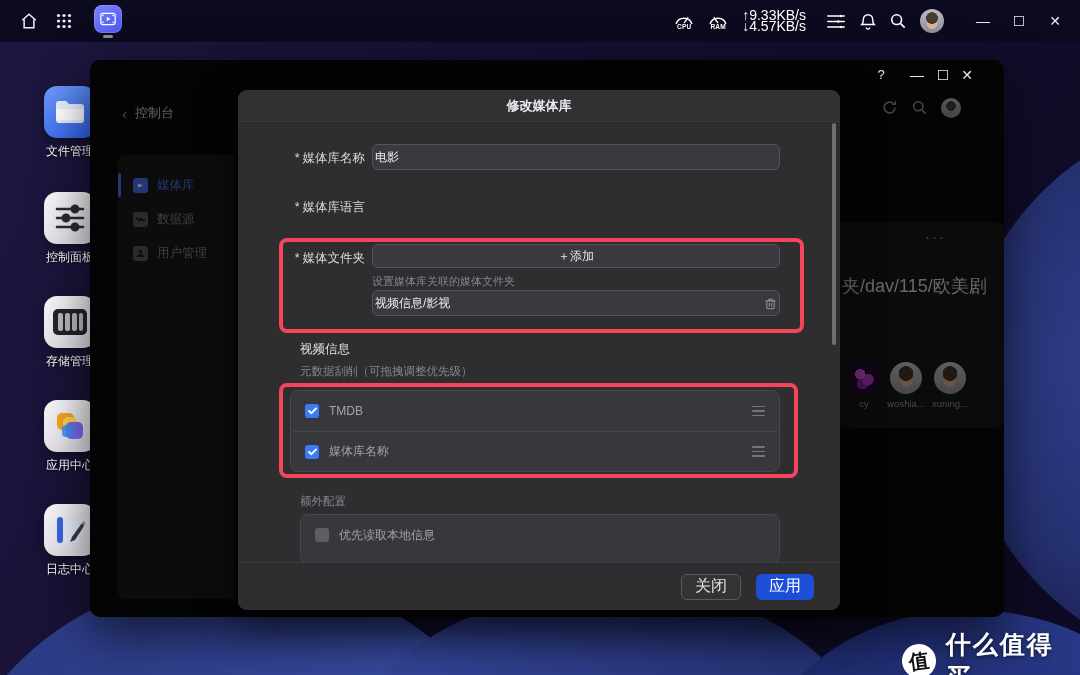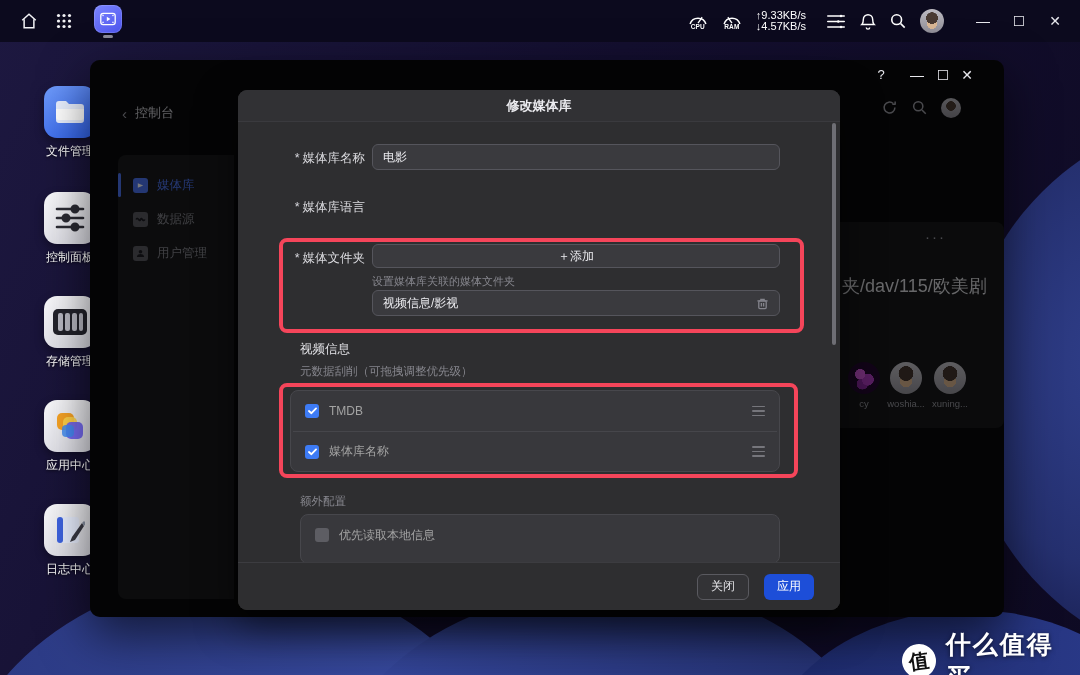--- a/index.html
+++ b/index.html
@@ -16,21 +16,21 @@
   .wp-petal3{left:760px;top:610px;width:420px;height:180px;border-radius:50% 50% 0 0/90% 90% 0 0;
     background:linear-gradient(90deg,#1d2a6a,#2c3c8e);}
   
   .topbar{left:0;top:0;width:1080px;height:42px;background:#0c0a1e;display:flex;align-items:center;}
   .tb-ic{color:#f2f2f5;display:flex;align-items:center;justify-content:center;cursor:pointer;}
   .appchip{width:28px;height:28px;border-radius:8px;background:linear-gradient(145deg,#7b85ff,#4d54ee);
     display:flex;align-items:center;justify-content:center;box-shadow:0 0 0 1px rgba(255,255,255,.15) inset;}
   .appchip-underline{width:10px;height:3px;border-radius:2px;background:#8a8a98;}
   .gauge{display:flex;flex-direction:column;align-items:center;color:#fff;}
   .gauge span{font-size:6.5px;font-weight:bold;letter-spacing:.2px;margin-top:-2px;}
-  .net{color:#fff;font-size:11px;line-height:11px;white-space:nowrap;}
+  .net{color:#fff;font-size:14px;line-height:11px;white-space:nowrap;}
   .tb-avatar{width:24px;height:24px;border-radius:50%;background:
     radial-gradient(circle at 50% 38%,#4a3b33 0 30%,rgba(0,0,0,0) 31%),
     radial-gradient(circle at 50% 62%,#d8b694 0 26%,rgba(0,0,0,0) 27%),
     linear-gradient(#bdbbc2,#8f8d96);}
   .winctl{color:#e8e8ee;font-size:14px;width:22px;text-align:center;cursor:pointer;}
   
   .dicon{width:76px;text-align:center;cursor:pointer;}
   .dicon .tile{width:52px;height:52px;margin:0 auto;border-radius:13px;position:relative;box-shadow:0 4px 10px rgba(0,0,0,.35);}
   .dicon .lbl{margin-top:5px;font-size:12px;color:#fff;text-shadow:0 1px 3px rgba(0,0,0,.9);white-space:nowrap;}
   .tile-white{background:linear-gradient(160deg,#fafafc,#dcdce4);}
@@ -60,39 +60,39 @@
   .uava.person{background:radial-gradient(circle at 50% 36%,#43362e 0 28%,rgba(0,0,0,0) 29%),
     radial-gradient(circle at 50% 60%,#d9b58f 0 24%,rgba(0,0,0,0) 25%),linear-gradient(#c4c2c8,#96949c);}
   .uname{margin-top:4px;font-size:9.5px;color:#97979e;white-space:nowrap;overflow:hidden;text-overflow:ellipsis;}
   
   .modal{left:238px;top:90px;width:602px;height:520px;background:#2e2e30;border-radius:9px;box-shadow:0 14px 40px rgba(0,0,0,.55);overflow:hidden;}
   .m-head{position:absolute;left:0;top:0;width:100%;height:32px;display:flex;align-items:center;justify-content:center;
     color:#ececf0;font-size:13px;font-weight:bold;border-bottom:1px solid #3a3a3e;background:#313134;}
   .m-label{position:absolute;width:127px;text-align:right;color:#dcdce0;font-size:12.5px;}
   .m-label .req{color:#d8d8de;margin-right:3px;}
   .m-input{position:absolute;left:134px;width:408px;height:26px;background:#3a3a3e;border:1px solid #55555c;border-radius:6px;
-    color:#ececf0;font-size:12px;display:flex;align-items:center;padding:0 10px;cursor:text;}
+    color:#ececf0;font-size:12px;display:flex;align-items:center;padding:0 2px;cursor:text;}
   .m-select{cursor:pointer;}
   .m-select .chev{margin-left:auto;color:#9a9aa2;}
   .addbtn{justify-content:center;cursor:pointer;color:#ececf0;}
   .m-help{position:absolute;left:134px;color:#86868d;font-size:11px;}
   .sect{position:absolute;left:62px;color:#e2e2e6;font-size:12.5px;}
   .sect.gray{color:#86868d;font-size:11.5px;}
   .panel{position:absolute;background:#38383c;border:1px solid #47474c;border-radius:8px;}
   .prow{height:40px;display:flex;align-items:center;padding:0 14px;gap:10px;}
   .pdiv{height:1px;background:#46464b;margin:0 2px;}
   .cb{width:14px;height:14px;border-radius:3px;flex:0 0 14px;display:flex;align-items:center;justify-content:center;cursor:pointer;}
   .cb.on{background:#3d7bf5;}
   .cb.off{background:#5d5d63;}
   .prow .txt{color:#a3a3a3;font-size:12px;}
   .drag{margin-left:auto;display:flex;flex-direction:column;gap:3px;cursor:grab;}
   .drag i{display:block;width:13px;height:1.5px;background:#76767c;border-radius:1px;}
   .m-foot{position:absolute;left:0;bottom:0;width:100%;height:48px;background:#2e2e30;border-top:1px solid #3c3c40;
     display:flex;align-items:center;justify-content:flex-end;gap:15px;padding-right:26px;}
-  .btn{height:26px;min-width:50px;padding:0 13px;border-radius:6px;font-size:12px;display:flex;align-items:center;justify-content:center;cursor:pointer;}
+  .btn{height:26px;min-width:50px;padding:0 13px;border-radius:6px;font-size:16px;display:flex;align-items:center;justify-content:center;cursor:pointer;}
   .btn.ghost{background:#333336;border:1px solid #5a5a60;color:#e4e4e8;}
   .btn.primary{background:#1d4ed8;color:#fff;}
   .scrollthumb{position:absolute;left:594px;top:33px;width:4px;height:222px;background:#6e6e74;border-radius:2px;cursor:pointer;}
   .trash{margin-left:auto;color:#84848c;display:flex;cursor:pointer;}
   
   .anno{border:4px solid #f5455a;border-radius:8px;pointer-events:none;}
   
   .wm{left:902px;top:628px;display:flex;align-items:center;gap:10px;}
   .wm .circle{width:34px;height:34px;border-radius:50%;background:#fff;display:flex;align-items:center;justify-content:center;
     color:#111;font-size:20px;font-weight:bold;transform:rotate(-8deg);}

